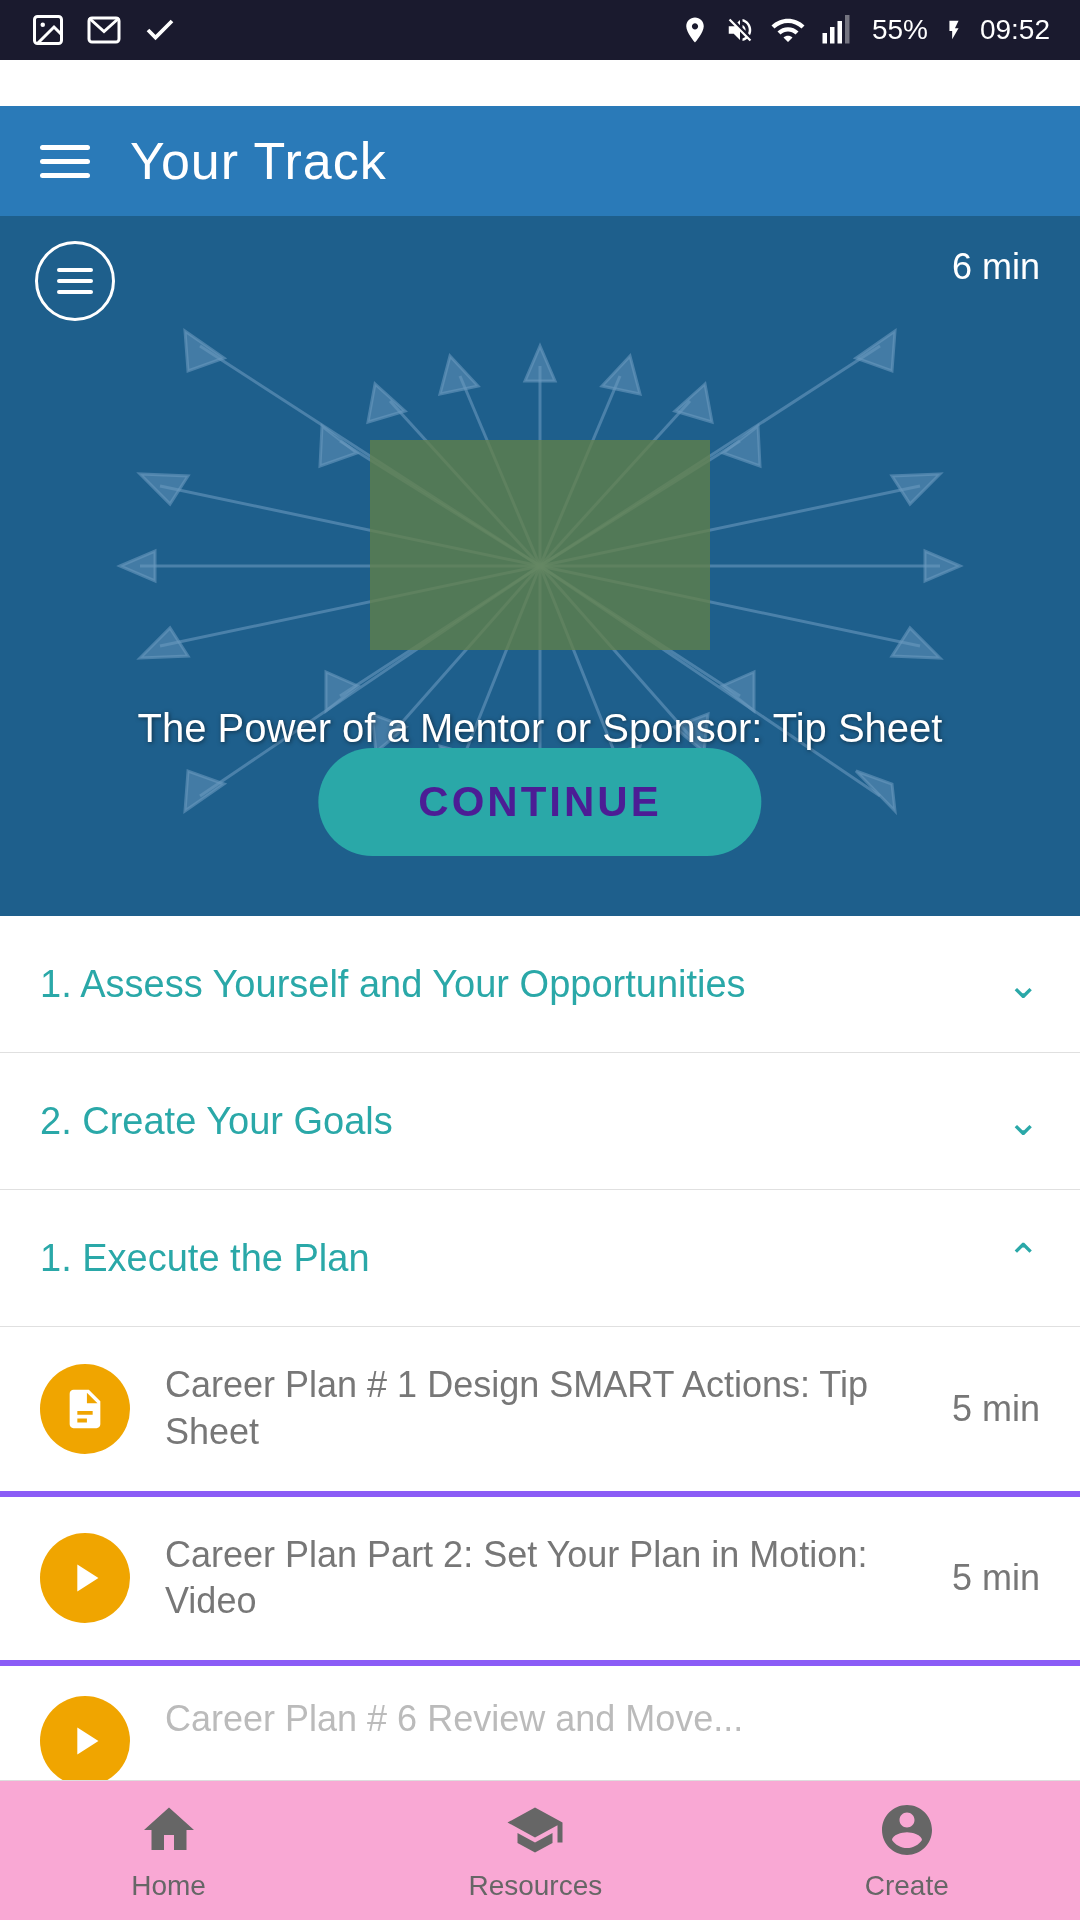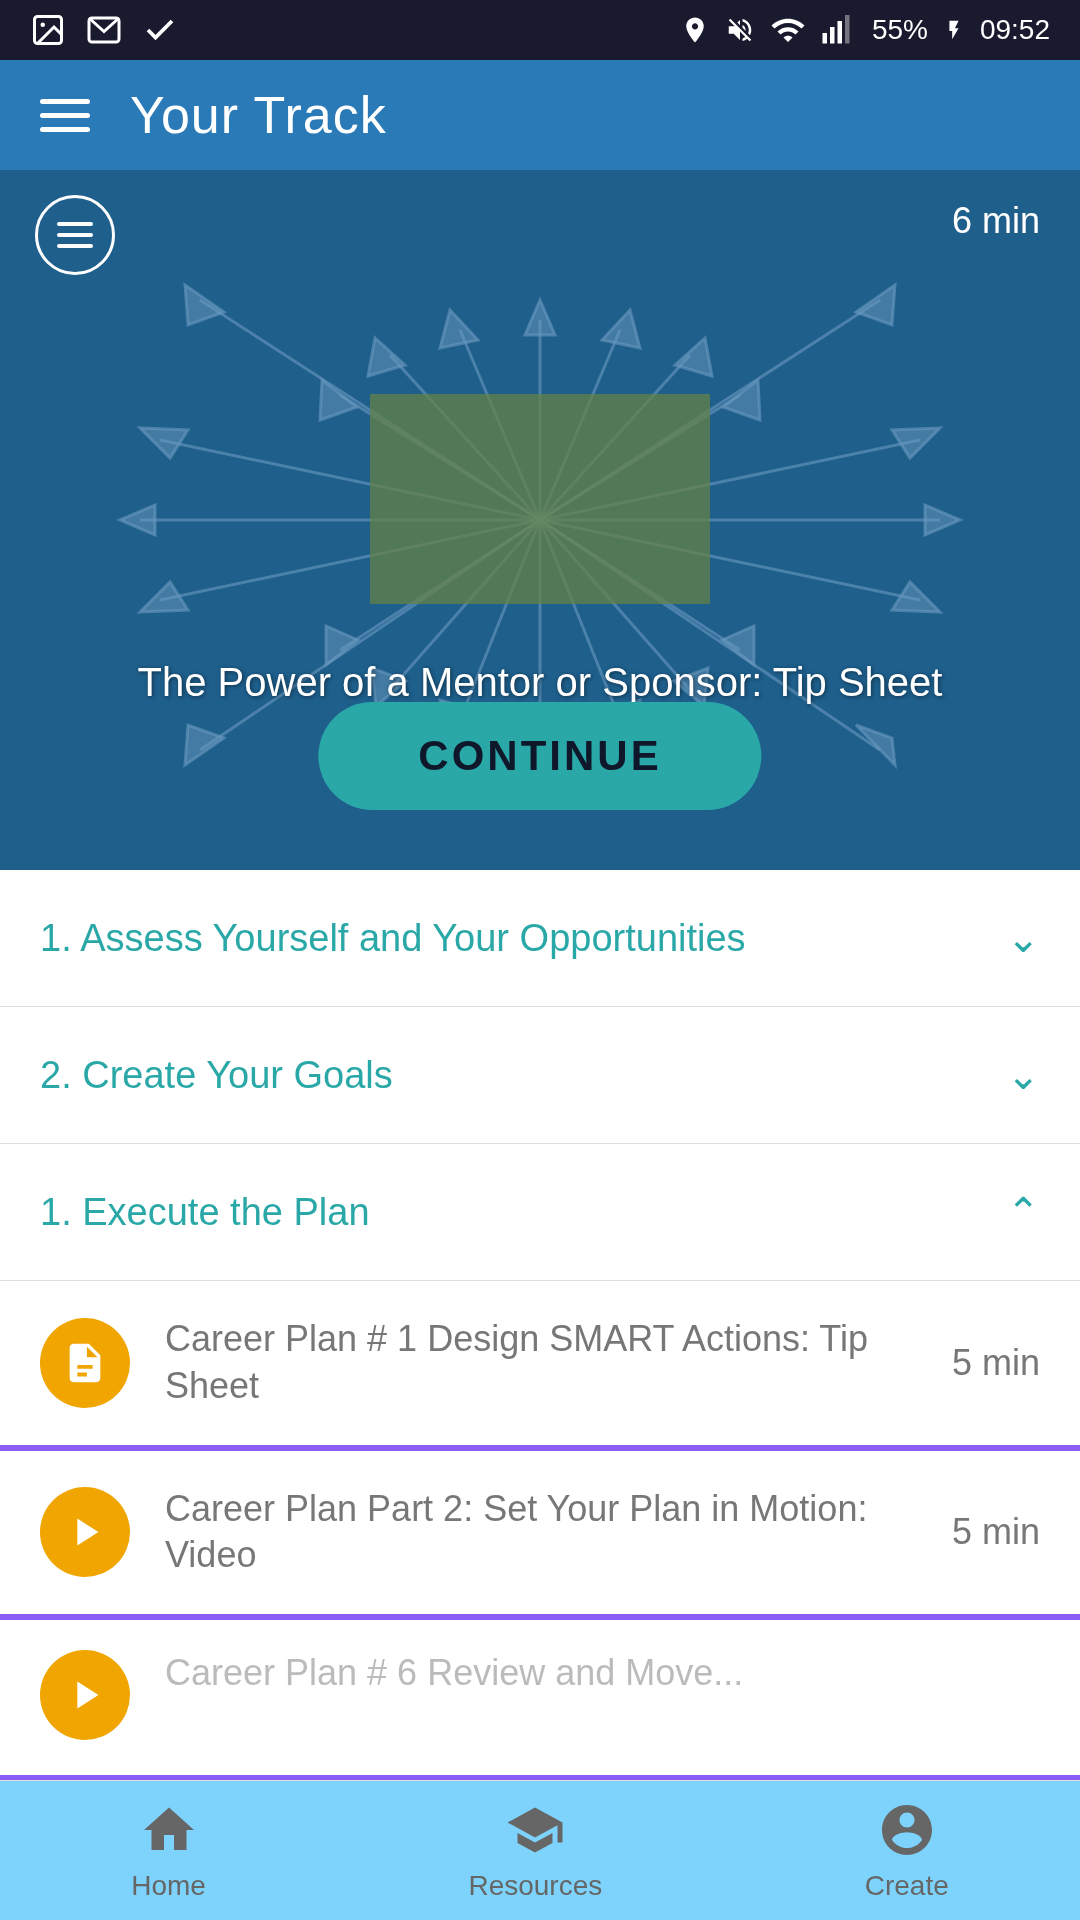--- a/index.html
+++ b/index.html
@@ -37,20 +37,21 @@
     }
 
     
     .top-nav {
       background: #2a7ab8;
       height: 110px;
       display: flex;
       align-items: center;
       padding: 0 40px;
       gap: 40px;
+      margin-top: 46px;
     }
     .menu-icon {
       display: flex;
       flex-direction: column;
       gap: 9px;
       cursor: pointer;
     }
     .menu-icon span {
       display: block;
       width: 50px;
@@ -146,21 +147,21 @@
       padding: 0 40px;
       text-shadow: 1px 1px 4px rgba(0,0,0,0.5);
     }
 
     .continue-btn {
       position: absolute;
       bottom: 60px;
       left: 50%;
       transform: translateX(-50%);
       background: #2aa8a8;
-      color: #0f172a;
+      color: #4c1d95;
       border: none;
       border-radius: 60px;
       padding: 30px 100px;
       font-size: 42px;
       font-weight: 700;
       letter-spacing: 3px;
       cursor: pointer;
       white-space: nowrap;
     }
 
@@ -235,21 +236,21 @@
       padding-left: 20px;
     }
 
     
     .bottom-nav {
       position: fixed;
       bottom: 0;
       left: 0;
       width: 1080px;
       height: 140px;
-      background: #7dd3fc;
+      background: #f9a8d4;
       border-top: 1px solid #ddd;
       display: flex;
       align-items: center;
       justify-content: space-around;
     }
 
     .nav-item {
       display: flex;
       flex-direction: column;
       align-items: center;

